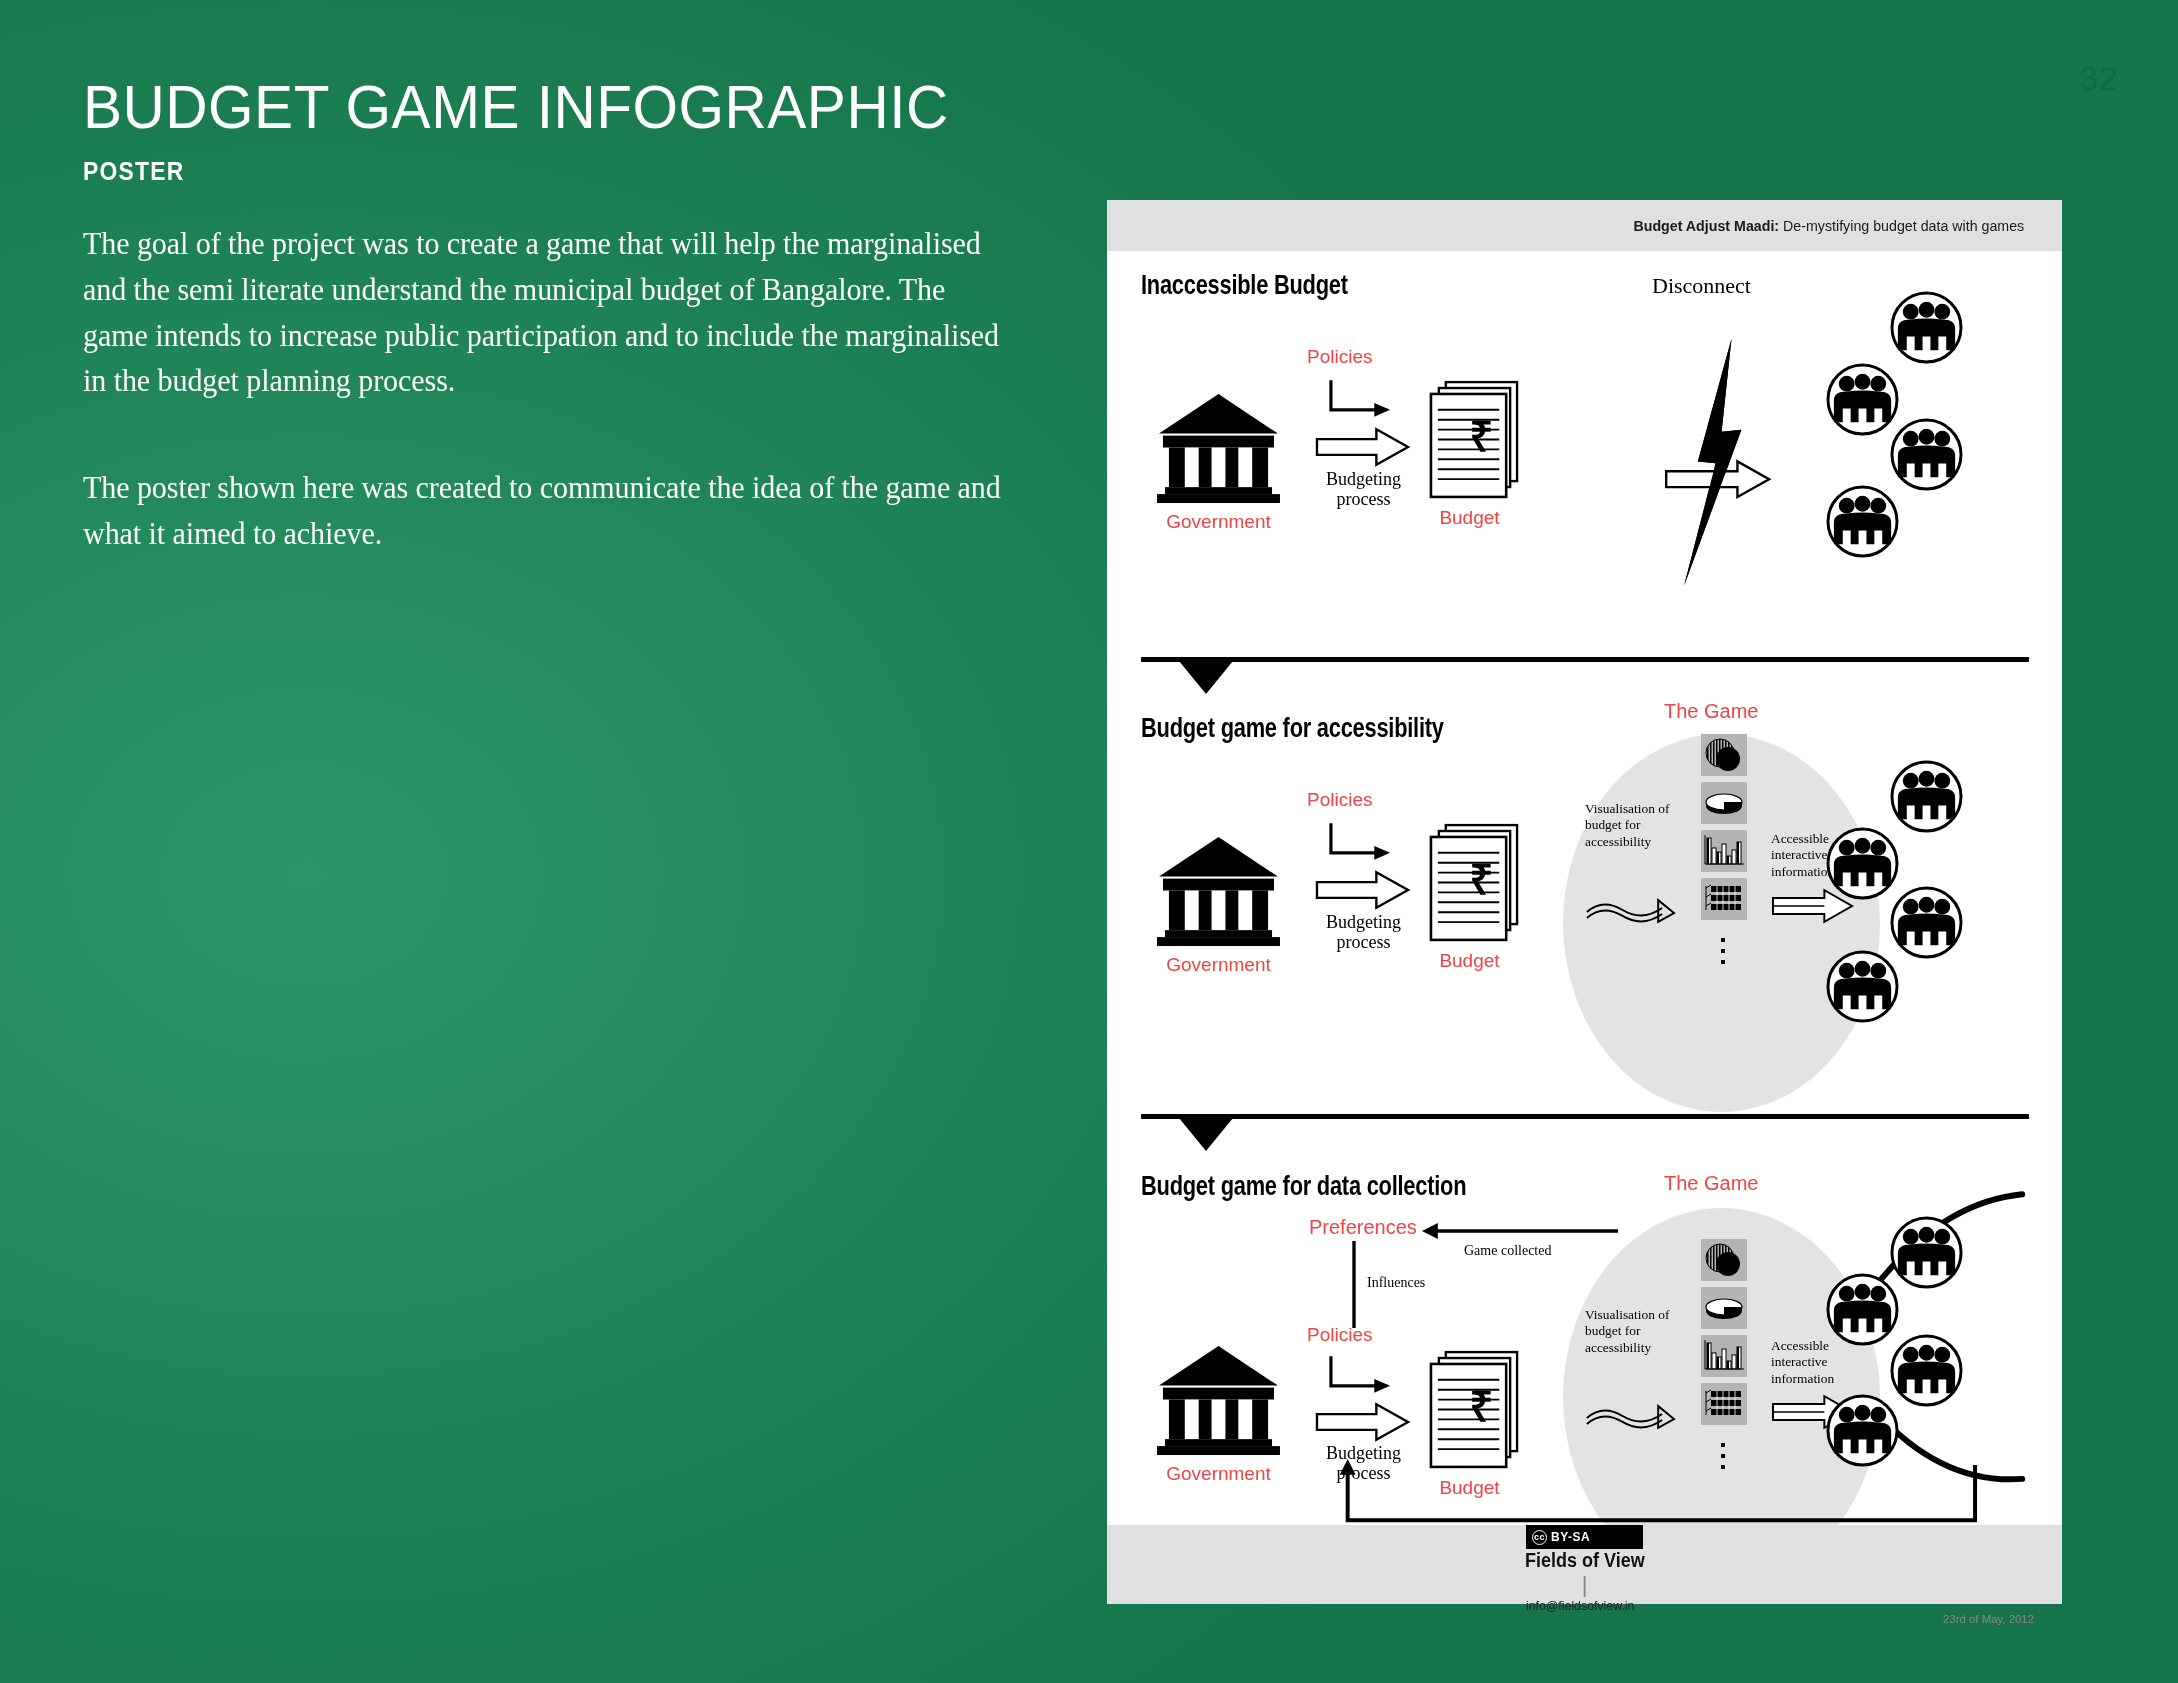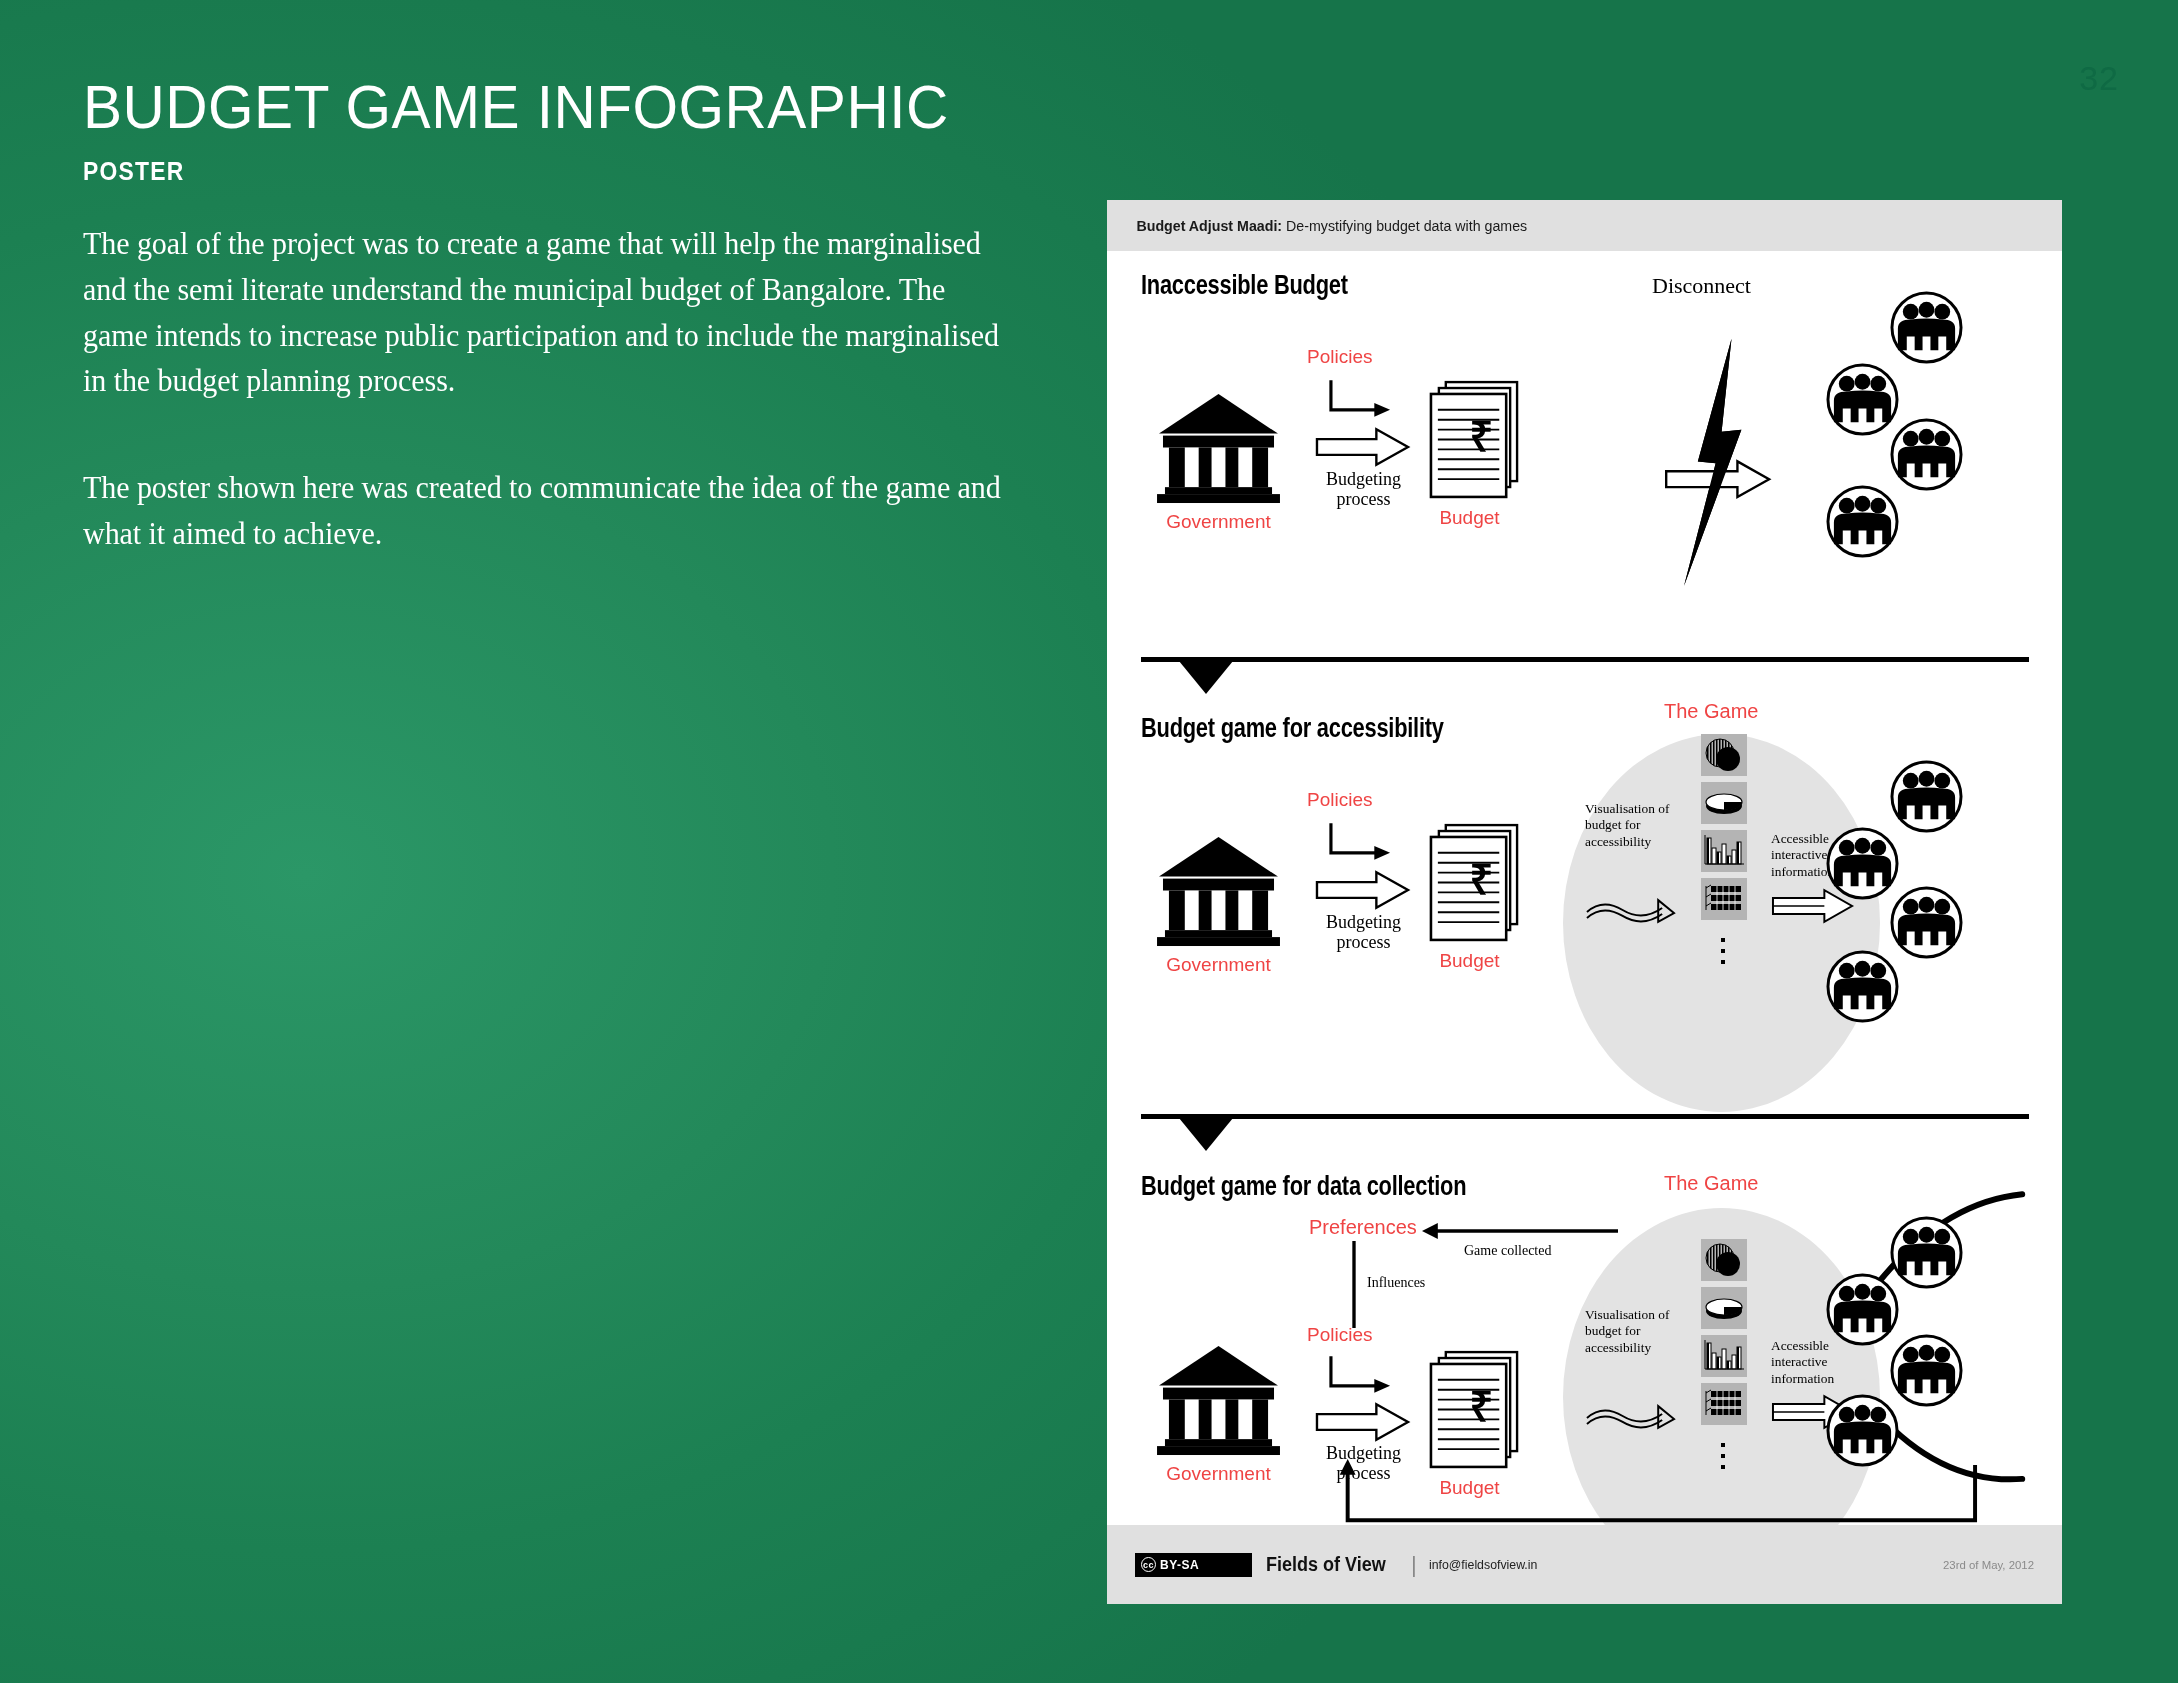--- a/index.html
+++ b/index.html
@@ -57,35 +57,35 @@
   
   #poster {
     position: absolute;
     left: 1107px; top: 200px;
     width: 955px; height: 1404px;
     background: #ffffff;
     box-shadow: 0 0 0 0 rgba(0,0,0,0);
   }
   #poster-header {
     height: 51px; background: #e0e0e0;
-    display: flex; align-items: center; 
+    display: flex; align-items: center; justify-content: flex-end;
     padding-right: 38px;
   }
   #poster-header-text {
     font-size: 15.3px; color: #1a1a1a;
     transform: scaleX(0.93); transform-origin: right center;
   }
   #poster-header-text b { font-weight: bold; }
 
   #poster-body { position: relative; height: 1273px; padding: 0 34px; }
 
   #poster-footer {
     position: absolute; bottom: 0; left: 0; right: 0;
     height: 79px; background: #e0e0e0;
-    display: flex; align-items: center; padding: 0 28px;
+    display: flex; align-items: center; padding: 0 28px; flex-direction: column;
   }
   #cc-badge {
     background: #000; color: #fff; border: 2px solid #000;
     font-size: 12px; font-weight: bold; letter-spacing: 0.5px;
     padding: 3px 7px 3px 4px; display: flex; align-items: center; gap: 4px;
     width: 117px; height: 24px;
   }
   #cc-badge .cc-circle {
     width: 15px; height: 15px; border-radius: 50%;
     border: 1.6px solid #fff; display: inline-flex;

